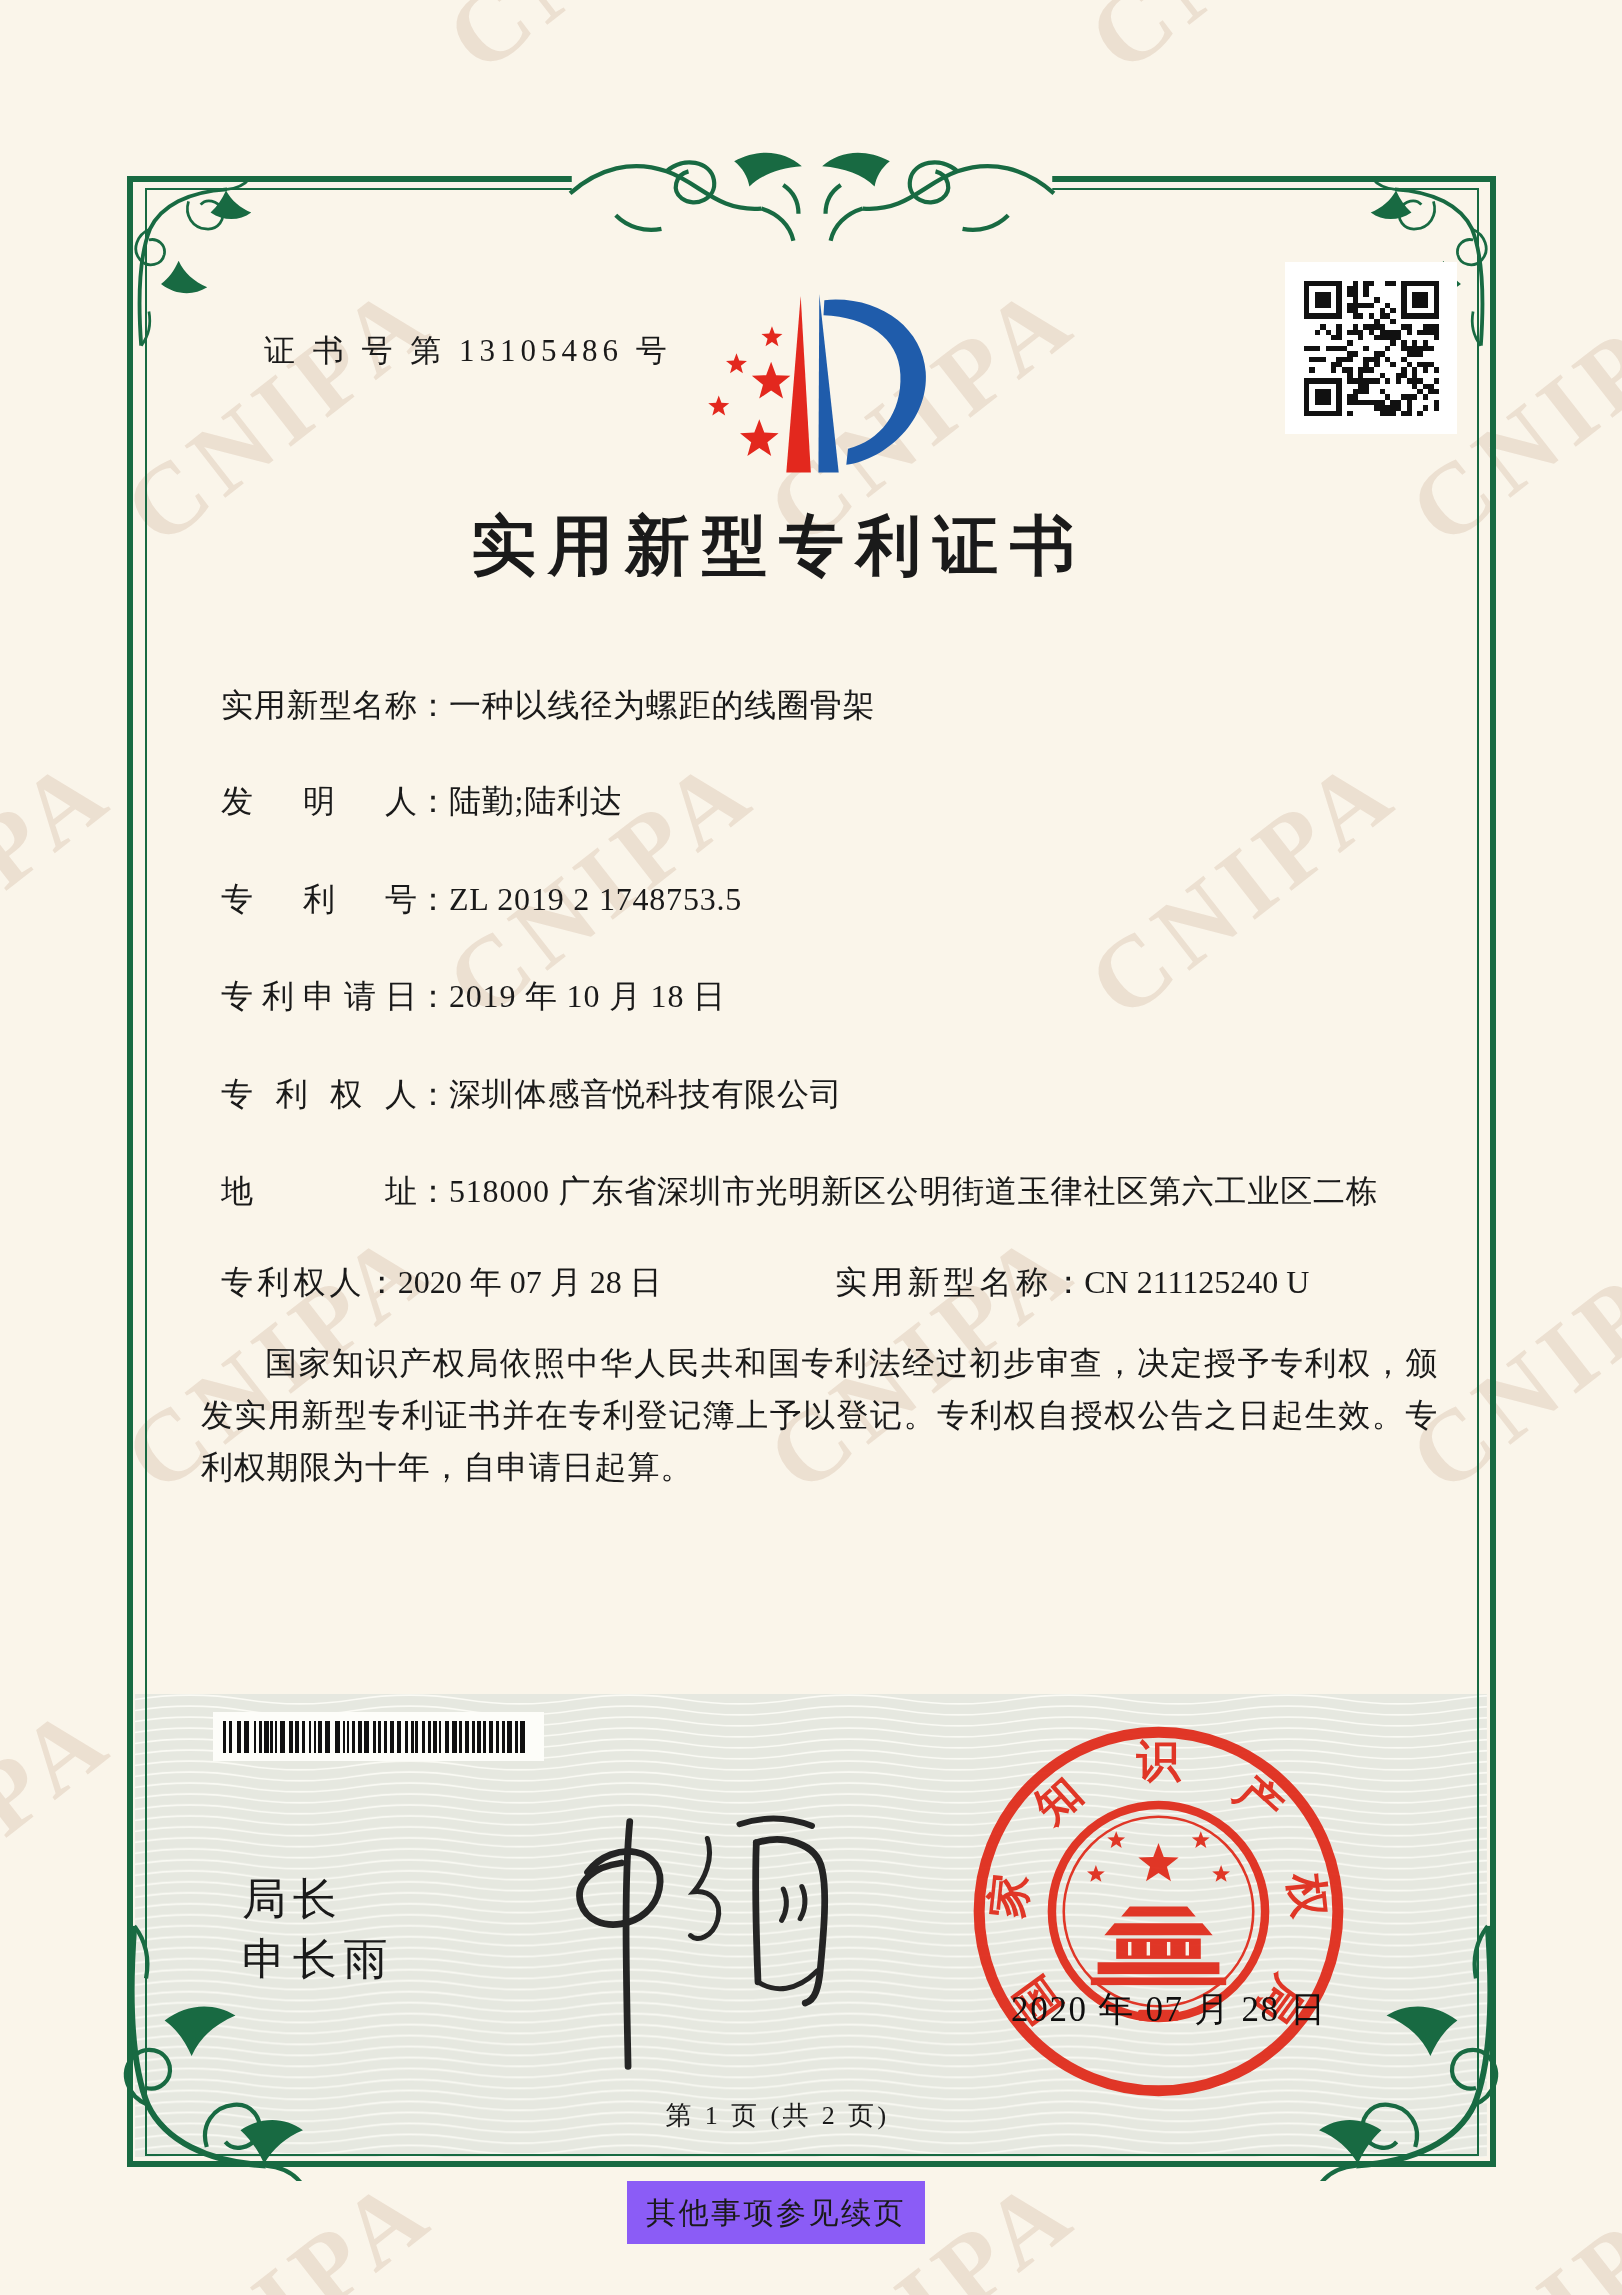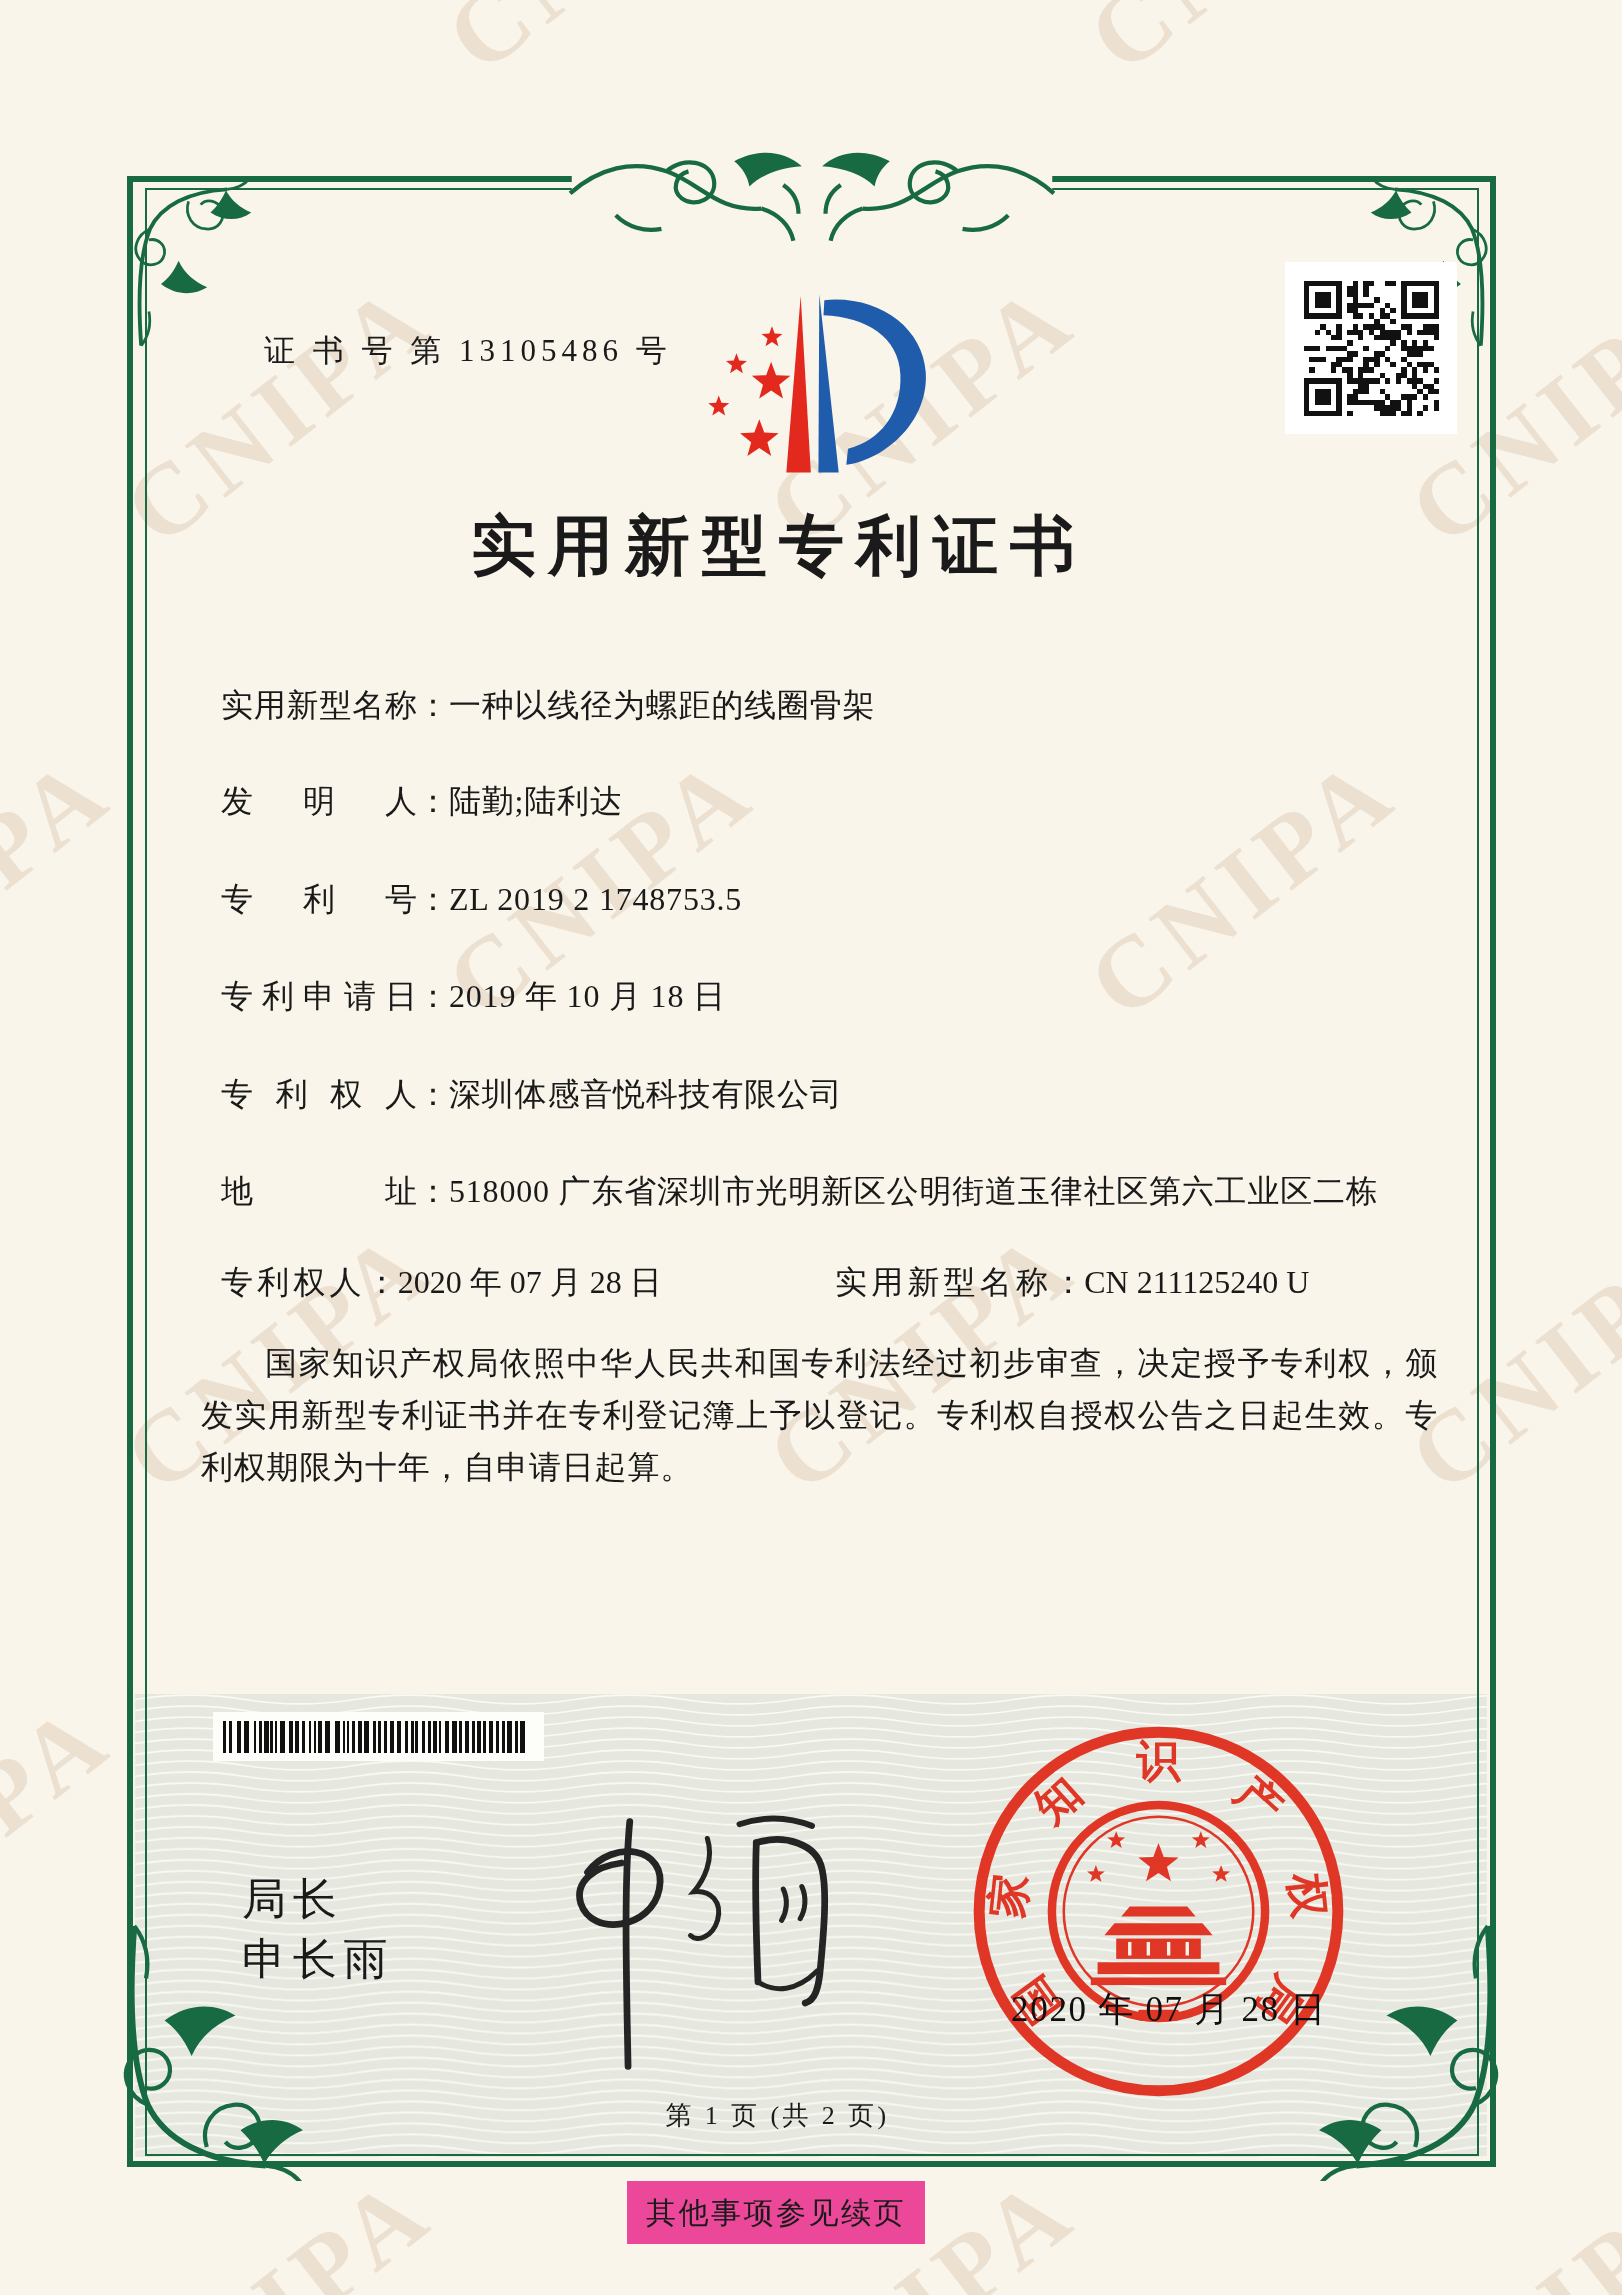--- a/index.html
+++ b/index.html
@@ -38,21 +38,21 @@
            text-align:justify;letter-spacing:0.8px;}
   .barcode{position:absolute;left:213px;top:1712px;width:331px;height:49px;background:#fdfdf9;z-index:5;}
   .barcode .bar{position:absolute;top:8.5px;height:32px;background:#101010;}
   .signer{position:absolute;left:242px;font-size:44px;letter-spacing:6.8px;z-index:5;}
   .signature{position:absolute;left:486px;top:1809px;z-index:5;}
   .seal{position:absolute;left:969px;top:1722px;z-index:5;opacity:.93;mix-blend-mode:multiply;}
   .seal-date{position:absolute;left:1011px;top:1986px;font-size:35px;letter-spacing:1.7px;
              color:#0f0f0f;z-index:6;white-space:nowrap;}
   .pageinfo{position:absolute;left:0;width:1555px;top:2098px;text-align:center;
             font-size:26px;letter-spacing:3.4px;z-index:5;}
-  .footnote{position:absolute;left:627px;top:2181px;width:298px;height:63px;background:#ec4899;
+  .footnote{position:absolute;left:627px;top:2181px;width:298px;height:63px;background:#8b5cf6;
             z-index:5;text-align:center;font-size:30px;line-height:63px;letter-spacing:2.5px;}
 </style>
 </head>
 <body>
 
 <div class="page">
 
   <div class="wm-layer" id="wmLayer">
       <span class="wm" style="left: -220px; top: -118px;">CNIPA</span>
       <span class="wm" style="left: 423px; top: -118px;">CNIPA</span>

